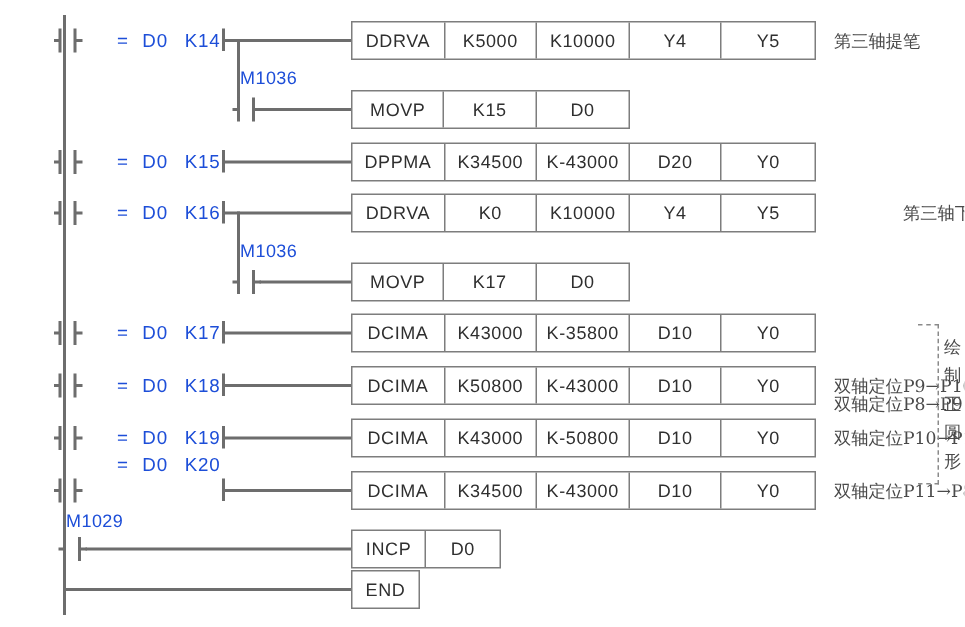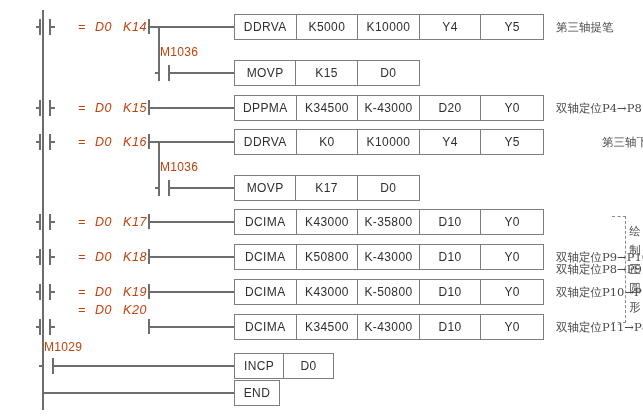--- a/index.html
+++ b/index.html
@@ -52,23 +52,22 @@
     background: #6d6d6d;
   }
   .contact .lead.a { left: 0px; width: 4px; }
   .contact .lead.b { left: 14px; width: 5px; }
 
   
   .cmp {
     position: absolute;
     font-size: 12.5px;
     letter-spacing: 0.6px;
-    color: #c2410c;
+    color: #1d4ed8;
     white-space: nowrap;
-    font-style: italic;
   }
   .cmp .op { margin-right: 9px; }
   .cmp .dev { margin-right: 11px; }
 
   
   .tick {
     position: absolute;
     width: 2px;
     height: 15px;
     background: #6d6d6d;
@@ -121,21 +120,21 @@
   }
   .dash-h {
     position: absolute;
     border-top: 1px dashed #8a8a8a;
   }
   
   .mlabel {
     position: absolute;
     font-size: 12px;
     letter-spacing: 0.3px;
-    color: #c2410c;
+    color: #1d4ed8;
     white-space: nowrap;
   }
 </style>
 </head>
 <body>
 
 <div id="canvas">
 
   <div class="vline" style="left:42px; top:10px; height:400px;"></div>
 
@@ -188,21 +187,20 @@
   <div class="tick" style="left:148px; top:100px;"></div>
   <div class="hline" style="left:148px; top:107px; width:87px;"></div>
 
   <div class="ibox" style="left:234px; top:95px; width:310px;text-align:center;">
     <span class="cell">DPPMA</span>
     <span class="cell">K34500</span>
     <span class="cell">K-43000</span>
     <span class="cell">D20</span>
     <span class="cell">Y0</span>
   </div>
-  <div class="note" style="left:556px; top:101px;">双轴定位P4→P8</div>
 
   <div class="contact" style="left:36px; top:134px;">
     <span class="bar l"></span>
     <span class="bar r"></span>
     <span class="lead a"></span>
     <span class="lead b"></span>
   </div>
   <div class="cmp" style="left:78px; top:135px;">
     <span class="op">=</span><span class="dev">D0</span><span class="con">K16</span>
   </div>

